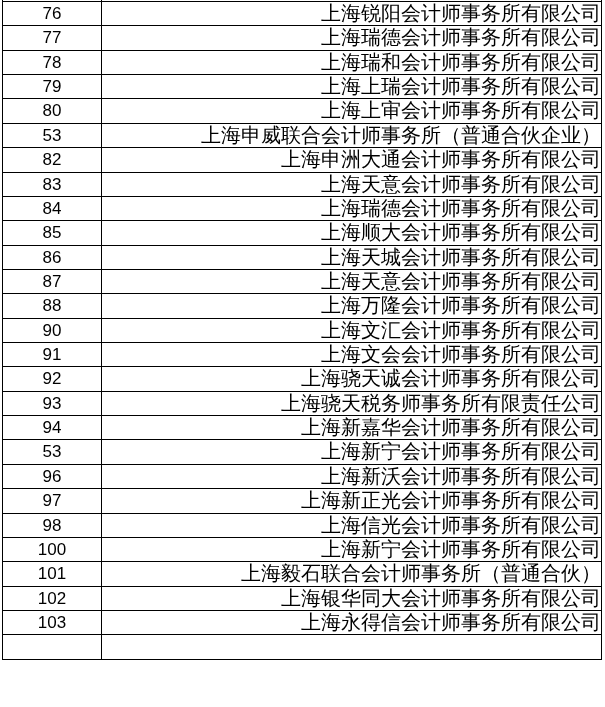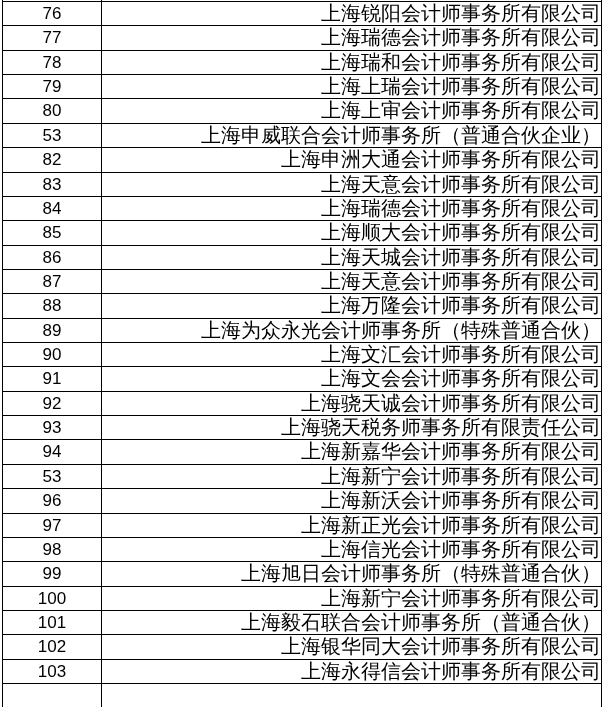--- a/index.html
+++ b/index.html
@@ -108,24 +108,20 @@
   </tr>
         <tr>
     <td class="num">87</td>
     <td class="name">上海天意会计师事务所有限公司</td>
   </tr>
         <tr>
     <td class="num">88</td>
     <td class="name">上海万隆会计师事务所有限公司</td>
   </tr>
         <tr>
-    <td class="num">89</td>
-    <td class="name">上海为众永光会计师事务所（特殊普通合伙）</td>
-  </tr>
-        <tr>
     <td class="num">90</td>
     <td class="name">上海文汇会计师事务所有限公司</td>
   </tr>
         <tr>
     <td class="num">91</td>
     <td class="name">上海文会会计师事务所有限公司</td>
   </tr>
         <tr>
     <td class="num">92</td>
     <td class="name">上海骁天诚会计师事务所有限公司</td>
@@ -148,24 +144,20 @@
   </tr>
         <tr>
     <td class="num">97</td>
     <td class="name">上海新正光会计师事务所有限公司</td>
   </tr>
         <tr>
     <td class="num">98</td>
     <td class="name">上海信光会计师事务所有限公司</td>
   </tr>
         <tr>
-    <td class="num">99</td>
-    <td class="name">上海旭日会计师事务所（特殊普通合伙）</td>
-  </tr>
-        <tr>
     <td class="num">100</td>
     <td class="name">上海新宁会计师事务所有限公司</td>
   </tr>
         <tr>
     <td class="num">101</td>
     <td class="name">上海毅石联合会计师事务所（普通合伙）</td>
   </tr>
         <tr>
     <td class="num">102</td>
     <td class="name">上海银华同大会计师事务所有限公司</td>

